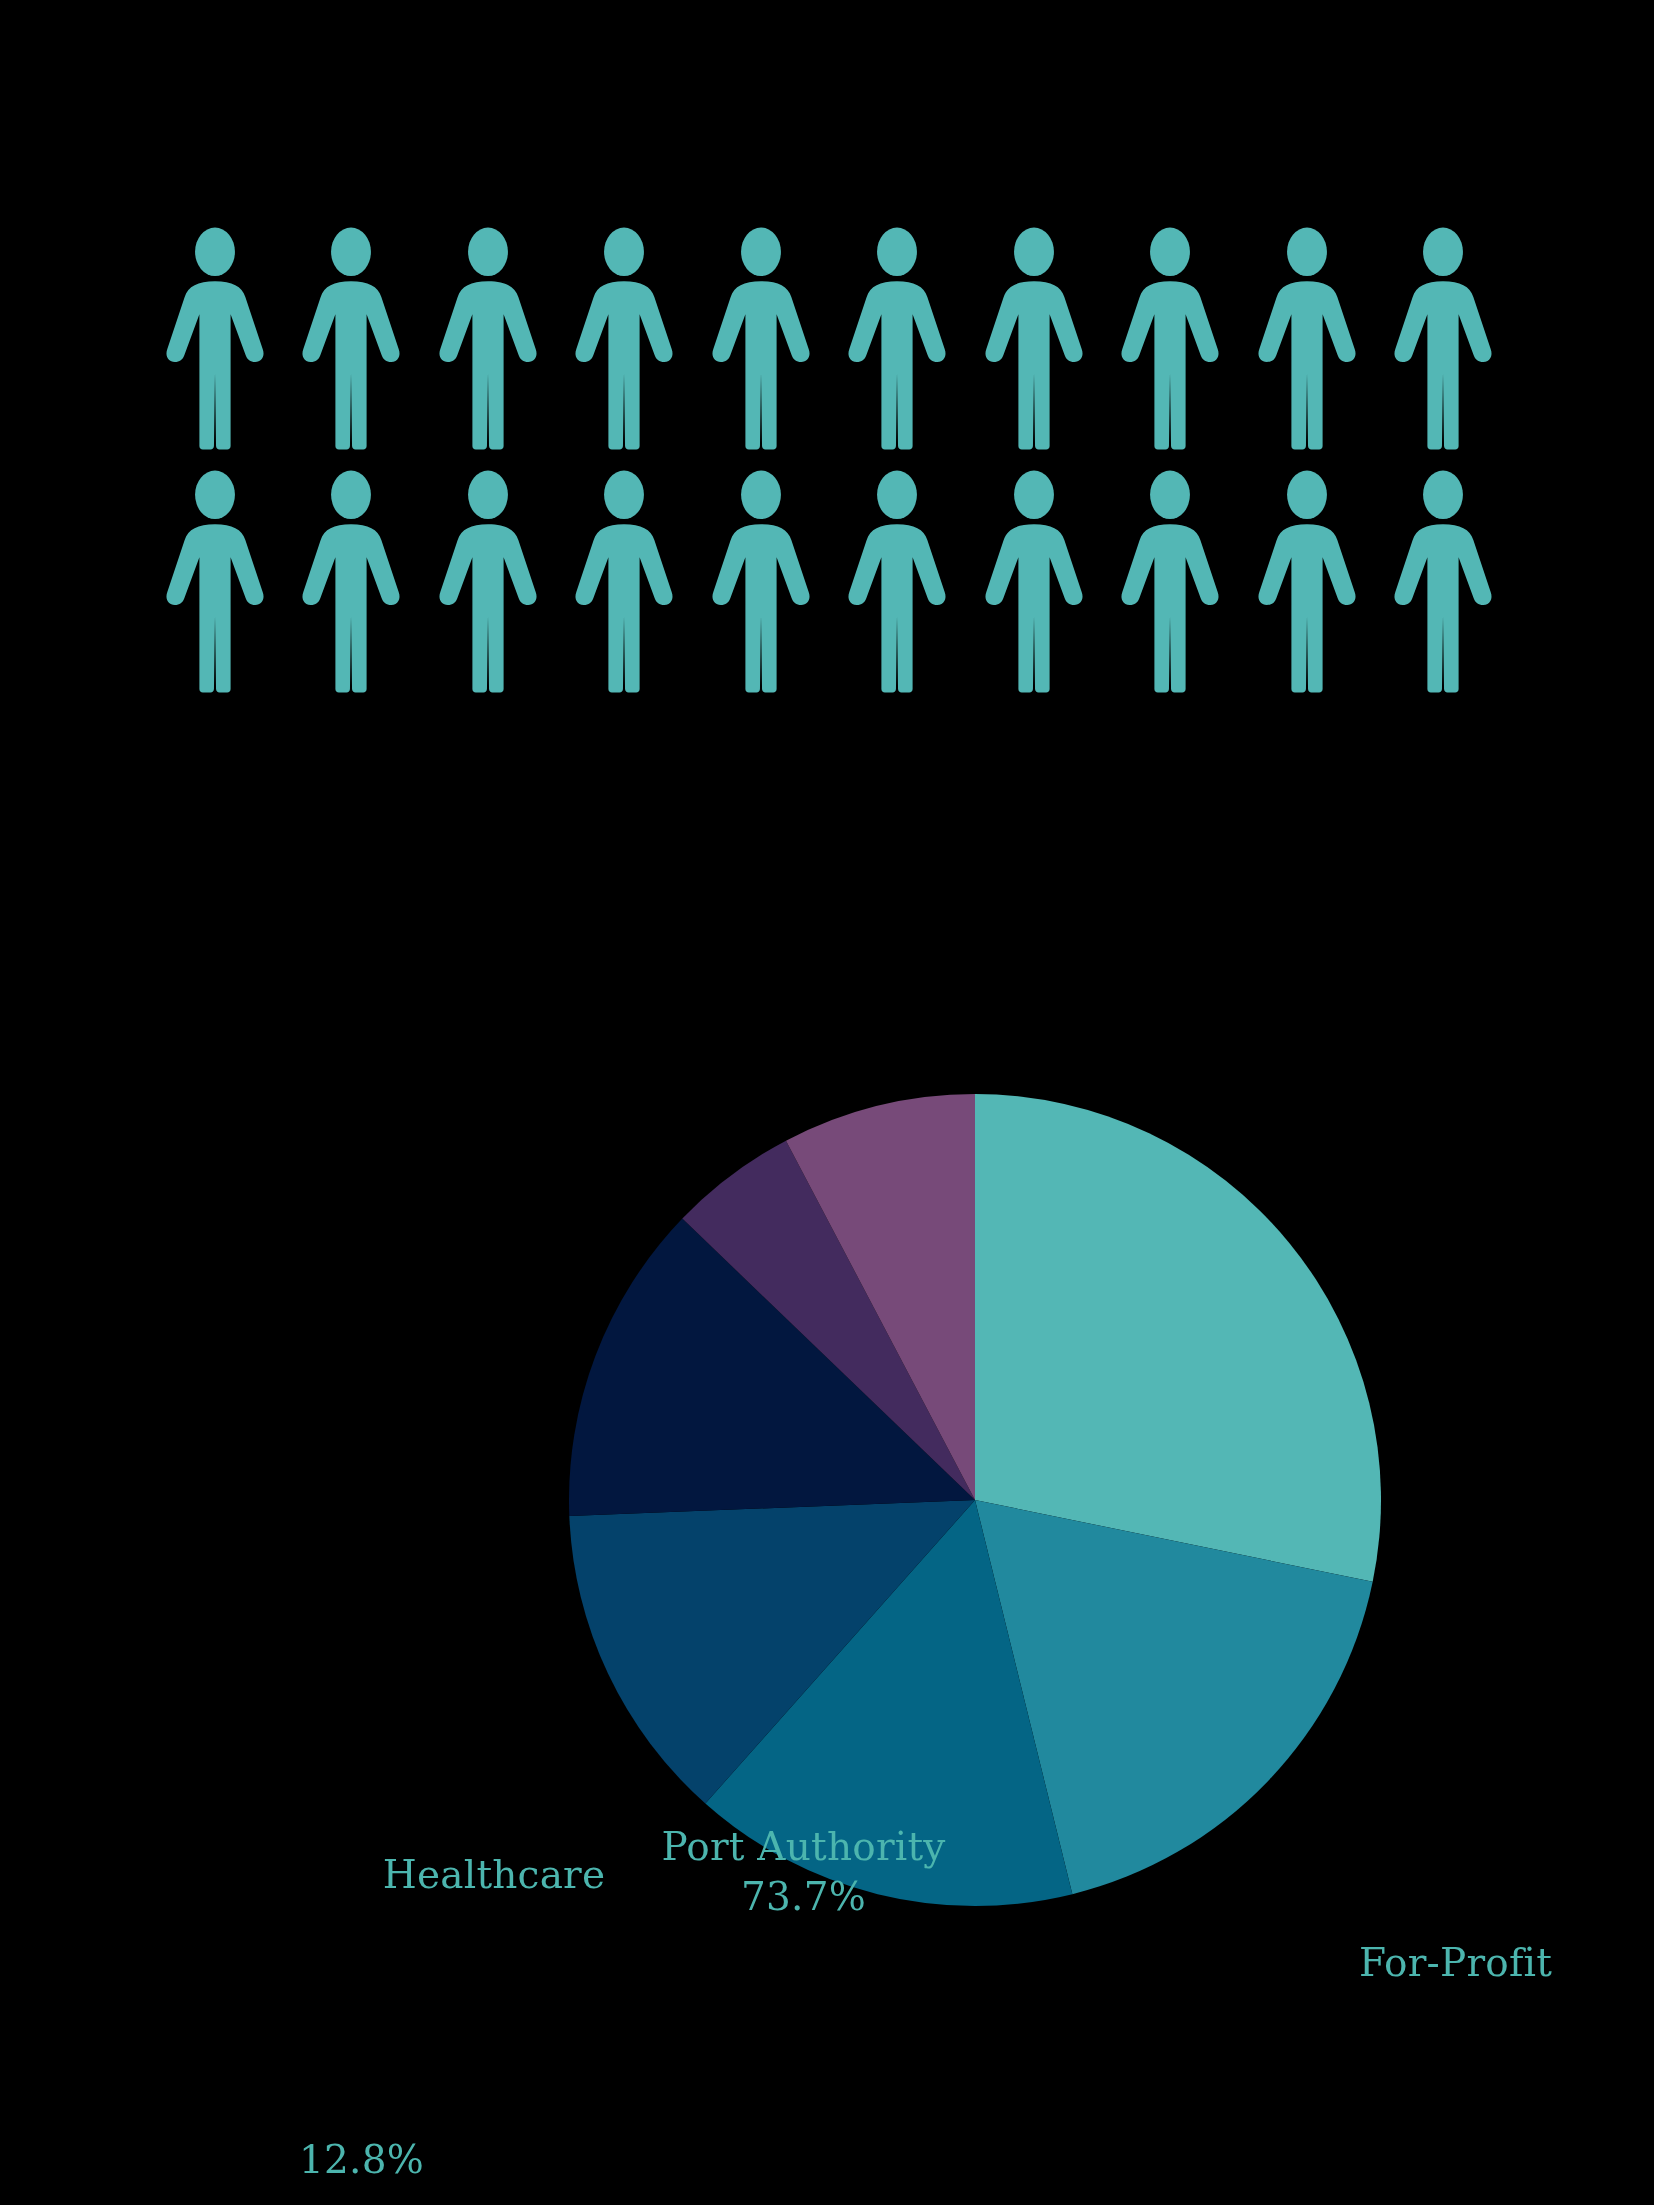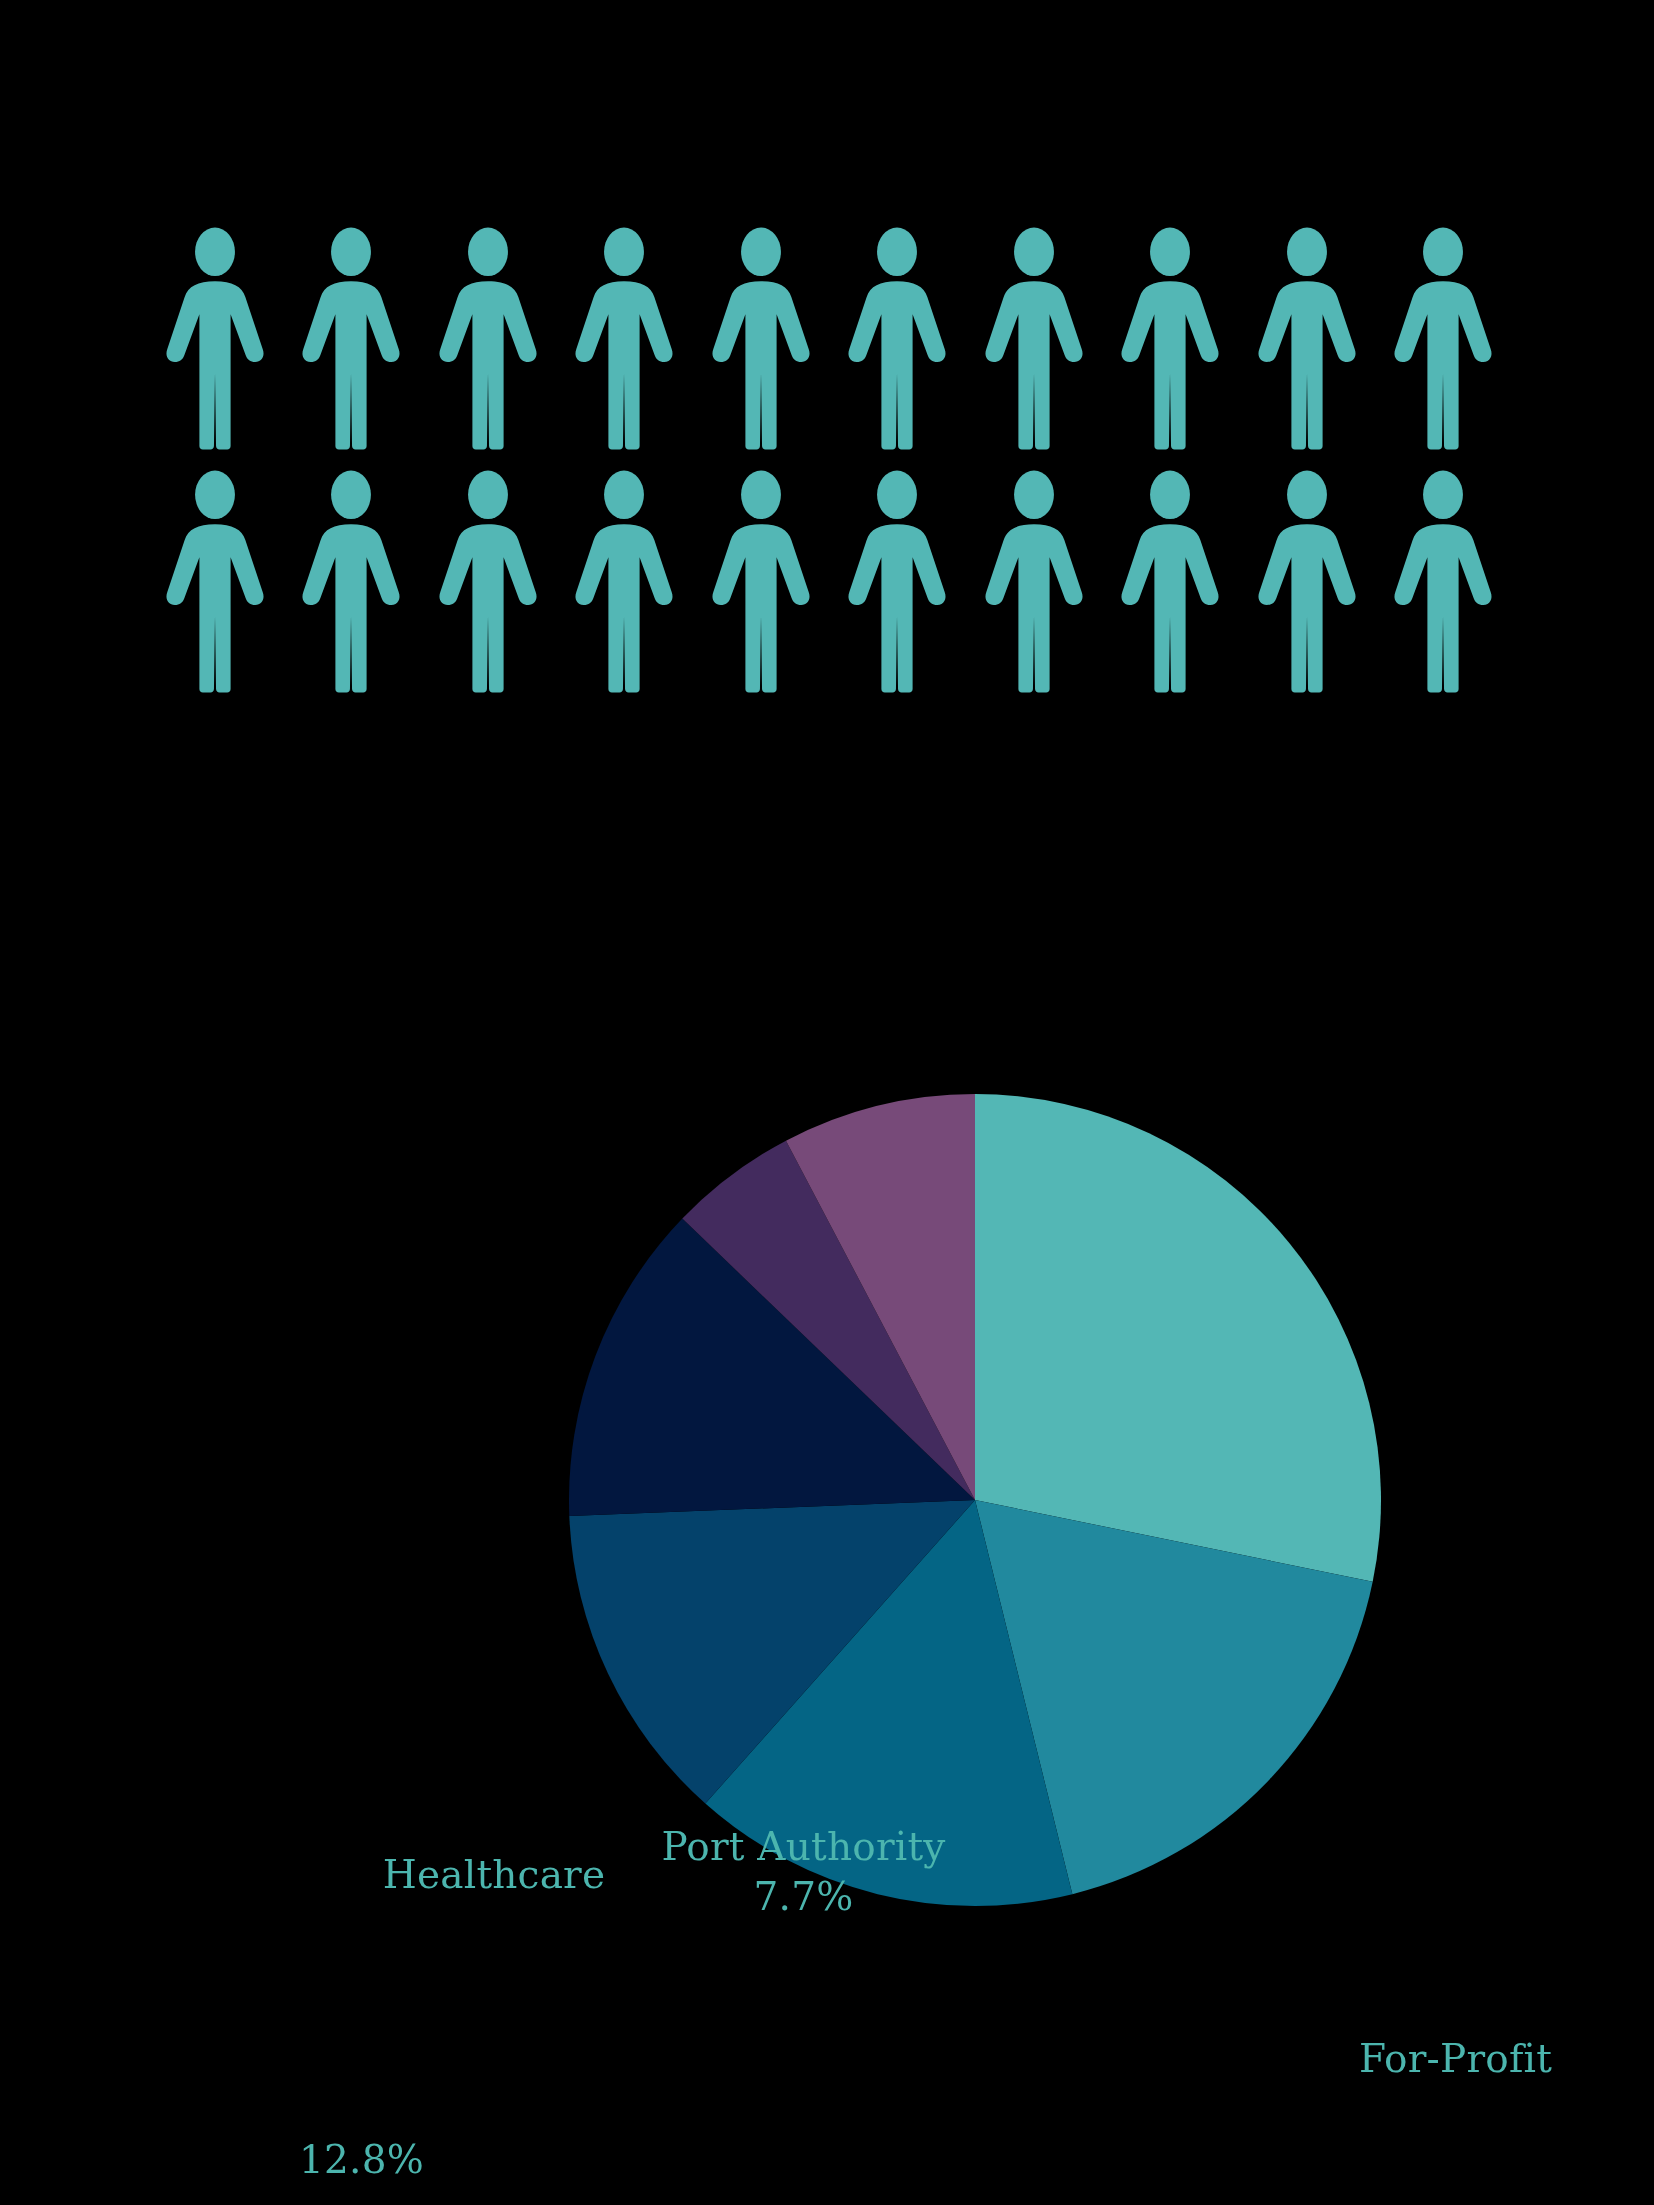--- a/index.html
+++ b/index.html
@@ -74,21 +74,21 @@
   }
   .pie-label .lbl-name { display: block; }
   .pie-label .lbl-pct  { display: block; }
 
   .align-center { text-align: center; }
 
   
   #label-port-authority { left: 618px;  top: 940px; width: 371px; }
   #label-healthcare     { left: 344px;  top: 968px; width: 300px; }
   #label-education      { left: 176px;  top: 1253px; width: 371px; }
-  #label-for-profit     { left: 1270px; top: 1152px; width: 371px; }
+  #label-for-profit     { left: 1270px; top: 1056px; width: 371px; }
 </style>
 </head>
 <body>
 
 <div id="pictogram-block">
   <div class="pictogram-row">
       <svg viewBox="0 0 60 128" class="person-icon">
         <ellipse cx="30" cy="14" rx="11.5" ry="14" fill="#53b7b5"></ellipse>
         <path fill="#53b7b5" d="M30 31 C20 31 14.5 34 12.5 40 L2.5 70 C1 74 3 77.5 6.8 77.5 C9.6 77.5 11.4 76.2 12.3 73.6 L21 50 L21 126 C21 127.2 21.8 128 23 128 L27.4 128 C28.6 128 29.3 127.2 29.4 126 L30 84 L30.6 126 C30.7 127.2 31.4 128 32.6 128 L37 128 C38.2 128 39 127.2 39 126 L39 50 L47.7 73.6 C48.6 76.2 50.4 77.5 53.2 77.5 C57 77.5 59 74 57.5 70 L47.5 40 C45.5 34 40 31 30 31 Z"></path>
       </svg>
@@ -182,21 +182,21 @@
         <path d="M 50 50 L 61.9893 98.5413 A 50 50 0 0 1 16.7896 87.3774 Z" fill="#046585"></path>
         <path d="M 50 50 L 16.7896 87.3774 A 50 50 0 0 1 0.0386 51.9650 Z" fill="#04426b"></path>
         <path d="M 50 50 L 0.0386 51.9650 A 50 50 0 0 1 13.9566 15.3463 Z" fill="#02173f"></path>
         <path d="M 50 50 L 13.9566 15.3463 A 50 50 0 0 1 26.7210 5.7497 Z" fill="#432b5e"></path>
         <path d="M 50 50 L 26.7210 5.7497 A 50 50 0 0 1 50.0000 0.0000 Z" fill="#774a79"></path>
       </svg>
   </div>
 
   <div class="pie-label align-center" id="label-port-authority">
     <span class="lbl-name">Port Authority</span>
-    <span class="lbl-pct">7.7%</span>
+    <span class="lbl-pct">73.7%</span>
   </div>
 
   <div class="pie-label align-center" id="label-healthcare">
     <span class="lbl-name">Healthcare</span>
   </div>
 
   <div class="pie-label align-center" id="label-education">
     <span class="lbl-pct">12.8%</span>
   </div>
 

